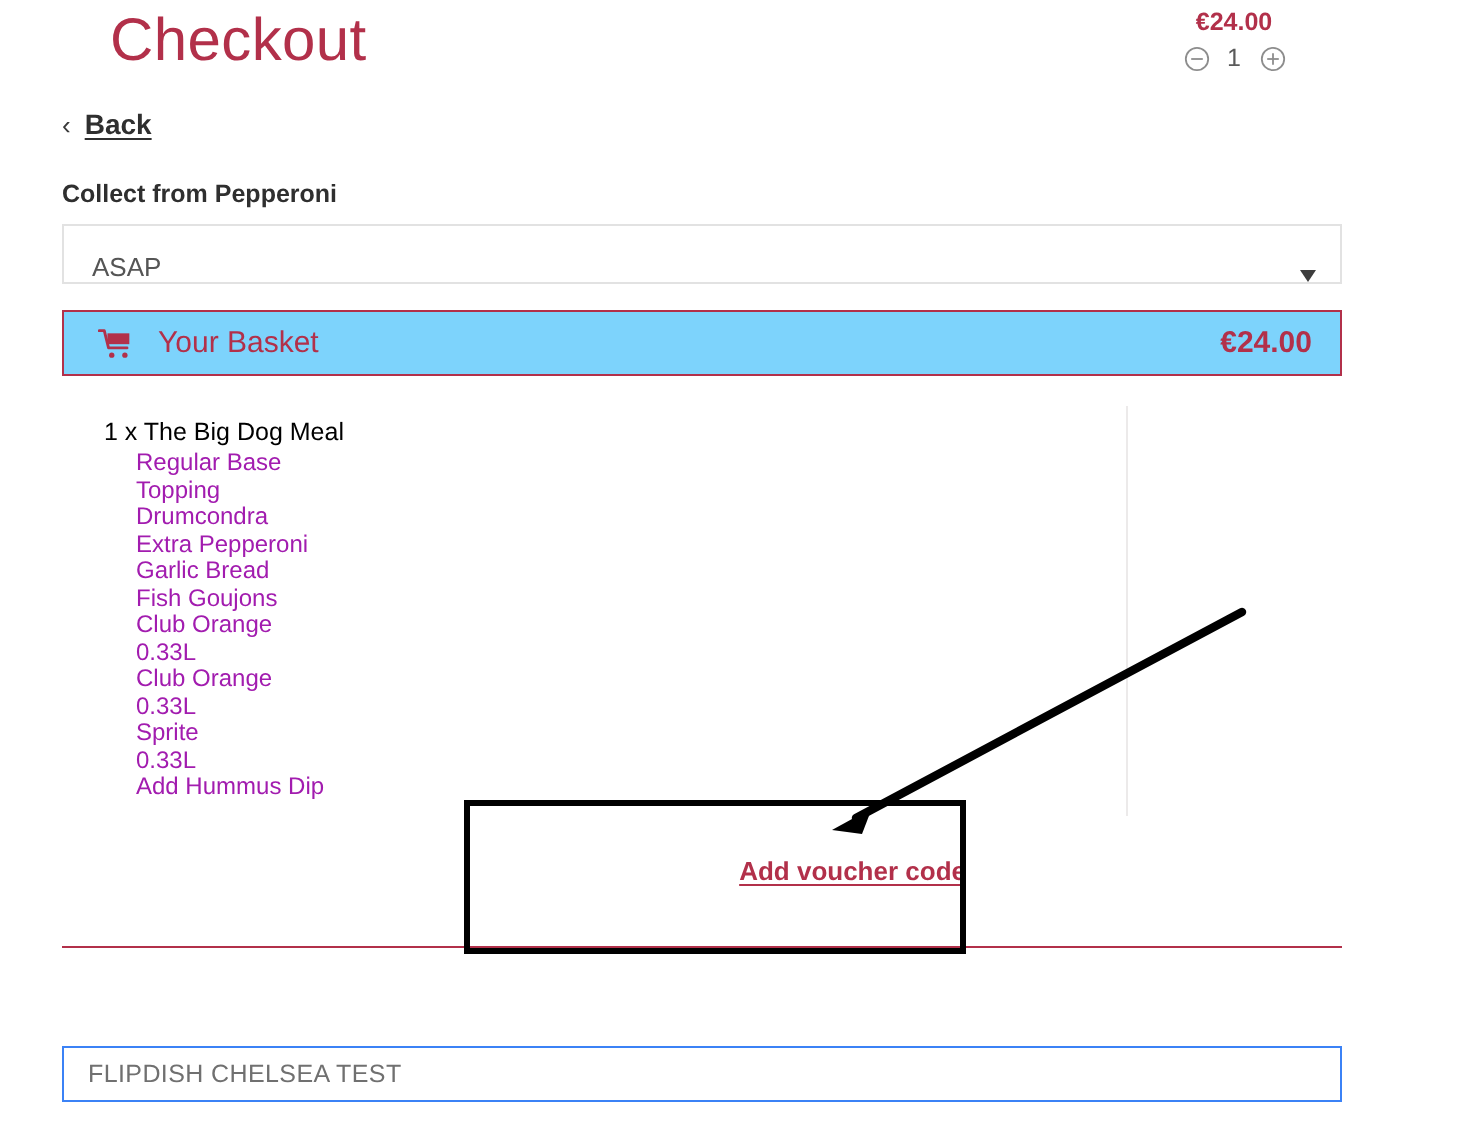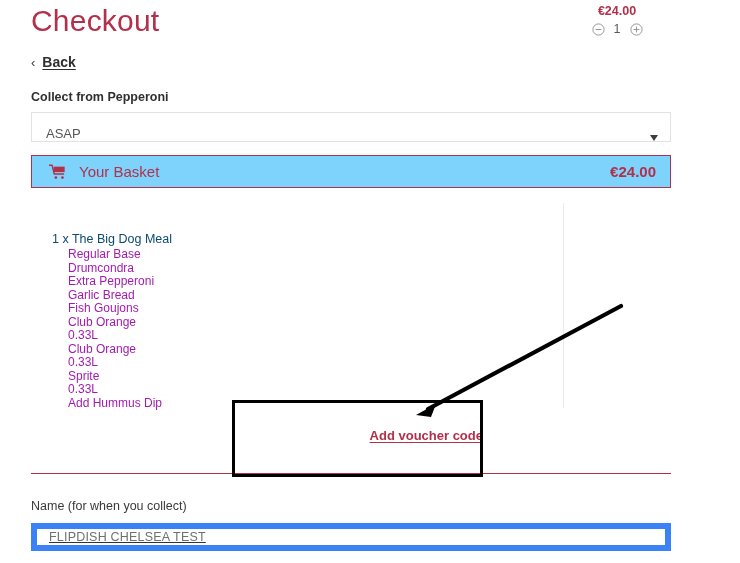--- a/index.html
+++ b/index.html
@@ -28,20 +28,21 @@
   }
 
   
   #page-title {
     top: 4px;
     font-size: 30px;
     line-height: 34px;
     color: #b2304a;
     font-weight: 400;
     letter-spacing: 0.2px;
+    margin-left: 24px;
   }
 
   
   #back-row {
     top: 52px;
     display: flex;
     align-items: center;
     gap: 7px;
     height: 20px;
   }
@@ -130,24 +131,23 @@
     background: #eceaea;
   }
   #item-lines {
     position: absolute;
     left: 21px;
     top: 3px;
     width: 330px;
   }
   #item-lines .item-title {
     font-size: 12.5px;
-    color: #0c4a6e;
+    color: #000000;
     line-height: 16px;
     margin-bottom: 1px;
-    margin-top: 23px;
   }
   #item-lines .opt {
     font-size: 12px;
     color: #a21caf;
     line-height: 13.5px;
     padding-left: 16px;
   }
   #item-price-block {
     position: absolute;
     left: 563px;
@@ -202,27 +202,26 @@
 
   
   #name-label {
     top: 499px;
     font-size: 12.5px;
     color: #3a3a3a;
   }
   #name-input {
     top: 523px;
     height: 28px;
-    border: 6px solid #3b82f6;
+    border: 1px solid #3b82f6;
     background: #ffffff;
     box-sizing: border-box;
     display: flex;
     align-items: center;
     padding-left: 12px;
-    text-decoration: underline;
   }
   #name-input .field-value {
     font-size: 12.5px;
     color: #707070;
     letter-spacing: 0.2px;
   }
 
   
   #annotation-layer {
     position: absolute;
@@ -268,20 +267,21 @@
       <circle cx="15.0" cy="15.3" r="1.5" fill="#b2304a"></circle>
     </svg>
     <span class="basket-title">Your Basket</span>
     <span class="basket-total">€24.00</span>
   </div>
 
   <div class="col" id="basket-body">
     <div id="item-lines">
       <div class="item-title">1 x The Big Dog Meal</div>
       <div class="opt">Regular Base</div>
+      <div class="opt">Topping</div>
       <div class="opt">Drumcondra</div>
       <div class="opt">Extra Pepperoni</div>
       <div class="opt">Garlic Bread</div>
       <div class="opt">Fish Goujons</div>
       <div class="opt">Club Orange</div>
       <div class="opt">0.33L</div>
       <div class="opt">Club Orange</div>
       <div class="opt">0.33L</div>
       <div class="opt">Sprite</div>
       <div class="opt">0.33L</div>
@@ -304,21 +304,20 @@
         <line x1="3.6" y1="6.5" x2="9.4" y2="6.5" stroke="#8d8d8d" stroke-width="0.9"></line>
         <line x1="6.5" y1="3.6" x2="6.5" y2="9.4" stroke="#8d8d8d" stroke-width="0.9"></line>
       </svg>
     </div>
   </div>
 
   <div id="voucher-link">Add voucher code</div>
 
   <div id="rule-bottom"></div>
 
-  <div class="col" id="name-label">Name (for when you collect)</div>
   <div class="col" id="name-input">
     <span class="field-value">FLIPDISH CHELSEA TEST</span>
   </div>
 
   <div id="annotation-layer">
     <div id="annot-box"></div>
     <svg width="740" height="563" style="position:absolute;left:0;top:0;">
       <line x1="621" y1="306" x2="428" y2="409" stroke="#000000" stroke-width="4.2" stroke-linecap="round"></line>
       <polygon points="416,415 436,404 431,417" fill="#000000"></polygon>
     </svg>

